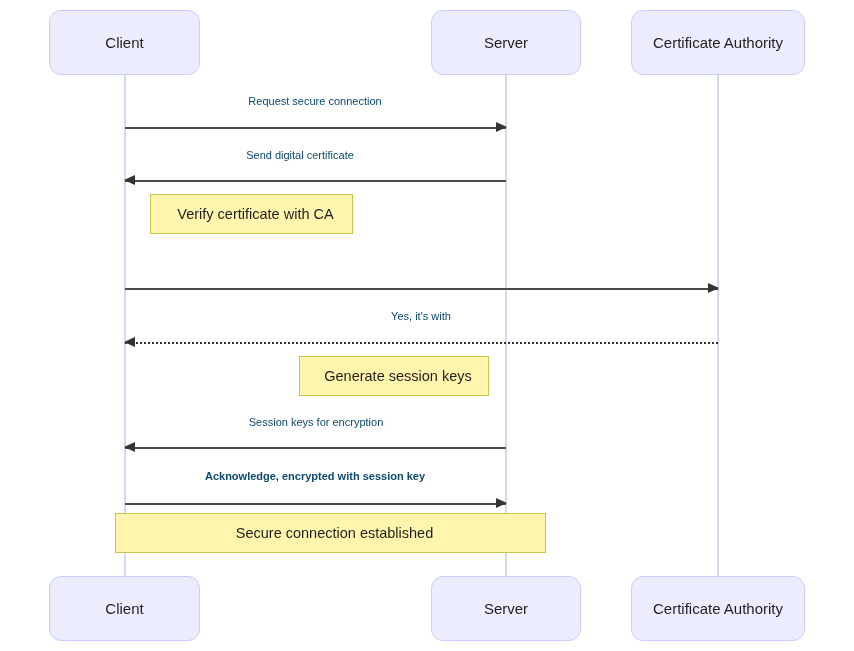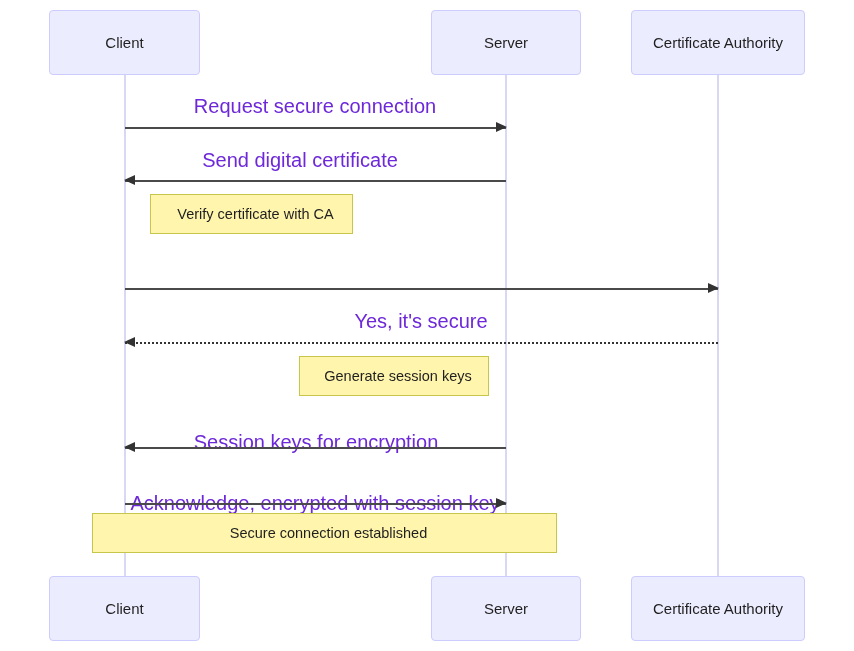--- a/index.html
+++ b/index.html
@@ -18,21 +18,21 @@
     width: 854px;
     height: 651px;
     background: #ffffff;
   }
   
   .actor-box {
     position: absolute;
     box-sizing: border-box;
     background: #ECECFF;
     border: 1px solid #CCCCFF;
-    border-radius: 4px;
+    border-radius: 12px;
     display: flex;
     align-items: center;
     justify-content: center;
     color: #1f1f1f;
     font-size: 15px;
     font-family: "Liberation Sans", sans-serif;
     height: 65px;
     white-space: nowrap;
   }
   
@@ -70,22 +70,22 @@
     border-left: 11px solid #333333;
   }
   .msg.to-left .head {
     left: -1px;
     border-top: 5px solid transparent;
     border-bottom: 5px solid transparent;
     border-right: 11px solid #333333;
   }
   .msg-label {
     position: absolute;
-    font-size: 20px;
-    color: #6d28d9;
+    font-size: 11px;
+    color: #0c4a6e;
     white-space: nowrap;
     text-align: center;
     transform: translateX(-50%);
     font-family: "Liberation Sans", sans-serif;
   }
   
   .note {
     position: absolute;
     box-sizing: border-box;
     background: #FFF5AD;
@@ -133,43 +133,43 @@
 
   <div class="note" style="left:150px; top:194px; width:203px; height:40px;">
     <span>Verify certificate with CA</span>
   </div>
 
   <div class="msg to-right" style="left:125px; top:288px; width:593px;">
     <div class="line"></div>
     <div class="head"></div>
   </div>
 
-  <div class="msg-label" style="left:421px; top:310px;">Yes, it's secure</div>
+  <div class="msg-label" style="left:421px; top:310px;">Yes, it's with</div>
   <div class="msg to-left dotted" style="left:125px; top:342px; width:593px;">
     <div class="line"></div>
     <div class="head"></div>
   </div>
 
   <div class="note" style="left:291px; top:356px; width:190px; height:40px;margin-left:8px;">
     <span>Generate session keys</span>
   </div>
 
-  <div class="msg-label" style="left:316px; top:431px;text-align:right;">Session keys for encryption</div>
+  <div class="msg-label" style="left:316px; top:416px;text-align:right;">Session keys for encryption</div>
   <div class="msg to-left" style="left:125px; top:447px; width:381px;">
     <div class="line"></div>
     <div class="head"></div>
   </div>
 
-  <div class="msg-label" style="left:315px; top:492px;">Acknowledge, encrypted with session key</div>
+  <div class="msg-label" style="left:315px; top:470px;font-weight:bold;">Acknowledge, encrypted with session key</div>
   <div class="msg to-right" style="left:125px; top:503px; width:381px;">
     <div class="line"></div>
     <div class="head"></div>
   </div>
 
-  <div class="note" style="left:92px; top:513px; width:465px; height:40px;">
+  <div class="note" style="left:115px; top:513px; width:431px; height:40px;">
     <span>Secure connection established</span>
   </div>
 
   <div class="actor-box" style="left:49px; top:576px; width:151px;">
     <span>Client</span>
   </div>
   <div class="actor-box" style="left:431px; top:576px; width:150px;">
     <span>Server</span>
   </div>
   <div class="actor-box" style="left:631px; top:576px; width:174px;">

